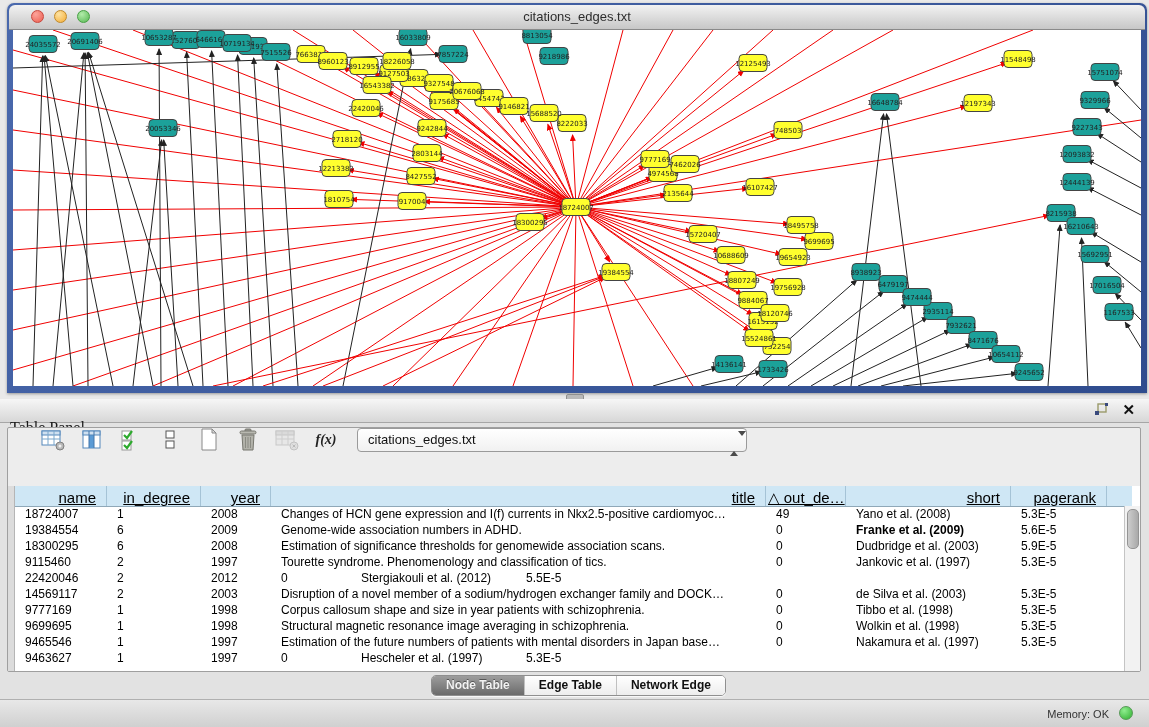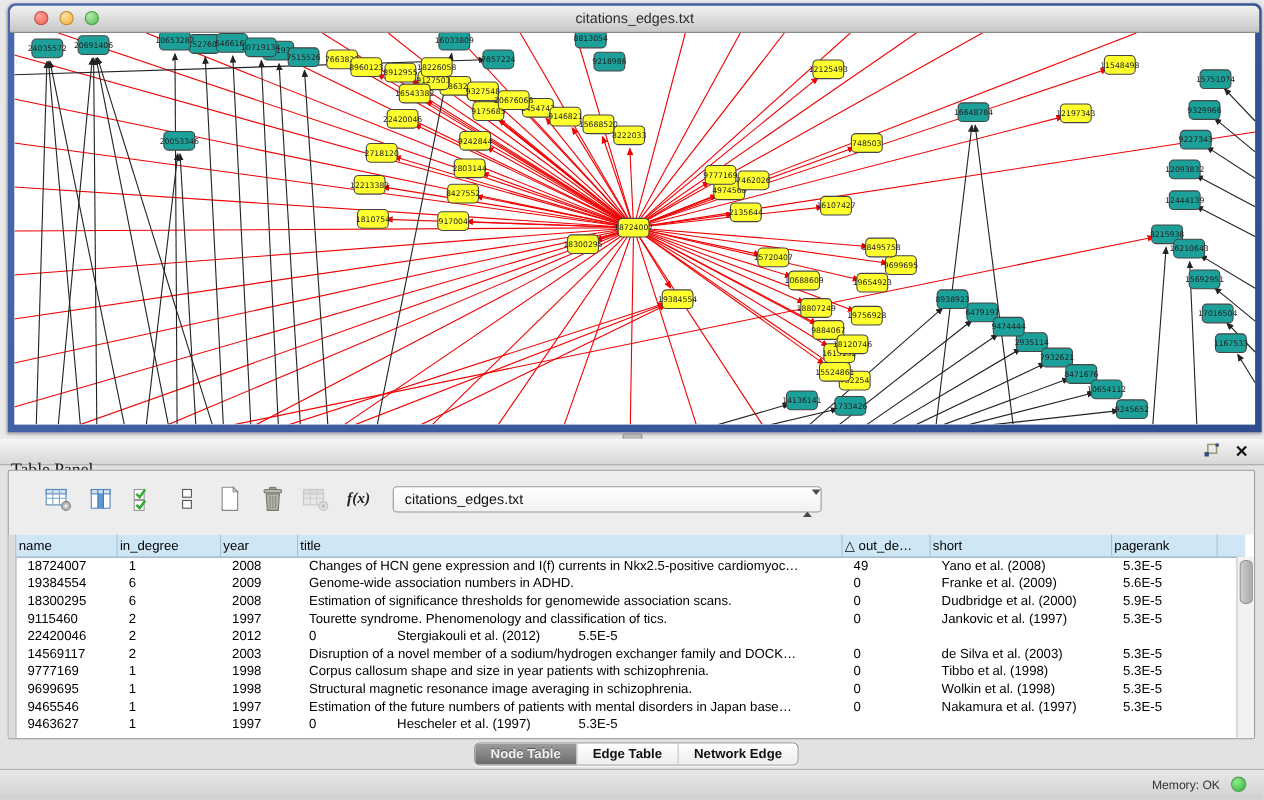--- a/index.html
+++ b/index.html
@@ -26,39 +26,39 @@
   
   .table-panel{position:absolute;left:0;top:399px;width:1149px;height:300px;background:#e2e2e2;}
   .panel-header{position:absolute;left:0;top:0;width:100%;height:23px;
     background:linear-gradient(#f6f6f6,#d7d7d7);border-bottom:1px solid #a6a6a6;}
   .panel-header .ph-title{position:absolute;left:10px;top:20px;font-size:16px;color:#1a1a1a;font-family:Liberation Serif, serif;}
   .float-ic{position:absolute;right:40px;top:4px;width:15px;height:14px;}
   .close-ic{position:absolute;right:14px;top:2px;font-size:15px;font-weight:bold;color:#111;cursor:default;}
   .table-container{position:absolute;left:7px;top:28px;width:1134px;height:245px;
     background:#ededed;border:1px solid #9f9f9f;border-radius:2px;box-sizing:border-box;}
   
-  .toolbar{position:absolute;left:0;top:0;width:100%;height:52px;display:flex;align-items:center;}
+  .toolbar{position:absolute;left:0;top:0;width:100%;height:52px;display:flex;align-items:flex-start;}
   .tb-ic{margin-left:13px;width:26px;height:24px;display:flex;align-items:center;justify-content:center;}
   .tb-ic:first-child{margin-left:32px;}
   .fx{font-style:italic;font-weight:bold;font-size:14px;color:#222;font-family:"Liberation Serif",serif;}
   .combo{position:relative;margin-left:18px;width:390px;height:24px;box-sizing:border-box;
     border:1px solid #9a9a9a;border-radius:4px;background:linear-gradient(#ffffff,#f1f1f1);
     font-size:13px;color:#111;line-height:22px;padding-left:10px;box-shadow:inset 0 1px 0 #fff;}
   .combo .stepper{position:absolute;right:7px;top:4px;width:9px;height:16px;}
   .combo .stepper .up{width:0;height:0;border-left:4px solid transparent;border-right:4px solid transparent;
     border-bottom:5px solid #4a4a4a;margin-bottom:3px;}
   .combo .stepper .down{width:0;height:0;border-left:4px solid transparent;border-right:4px solid transparent;
     border-top:5px solid #4a4a4a;}
   
   .grid{position:absolute;left:0;top:58px;right:0;bottom:0;background:#fff;}
   .gutter{position:absolute;left:0;top:0;width:6px;bottom:0;background:#dcdcdc;border-right:1px solid #b5b5b5;}
   .hdr{position:absolute;left:7px;top:0;height:20px;display:flex;
     background:#cfe7f5;border-bottom:1px solid #8fa8b8;}
-  .hdr .hcell{box-sizing:border-box;border-right:1px solid #a5c3d6;font-size:12px;color:#000;
-    text-align:left;padding:3px 10px 0 2px;overflow:hidden;white-space:nowrap;}
+  .hdr .hcell{box-sizing:border-box;border-right:1px solid #a5c3d6;font-size:15px;color:#000;
+    text-align:right;padding:3px 10px 0 2px;overflow:hidden;white-space:nowrap;text-decoration:underline;}
   .rows{position:absolute;left:7px;top:20px;right:16px;bottom:0;overflow:hidden;}
   .trow{display:flex;height:16px;}
   .tcell{box-sizing:border-box;font-size:12px;color:#000;padding:1px 2px 0 10px;
     overflow:hidden;white-space:nowrap;}
   .vscroll{position:absolute;right:0;top:20px;width:15px;bottom:0;background:#f2f2f2;border-left:1px solid #c4c4c4;}
   .vthumb{position:absolute;left:2px;top:3px;width:10px;height:38px;border-radius:5px;
     background:linear-gradient(90deg,#cdcdcd,#a9a9a9);border:1px solid #949494;}
   
   .tabbar{position:absolute;left:0;top:276px;width:100%;height:20px;}
   .tabgroup{position:absolute;left:431px;top:0;display:flex;border:1px solid #8f8f8f;border-radius:5px;
@@ -494,30 +494,30 @@
               <div class="tcell" style="width: 80px;">49</div>
               <div class="tcell" style="width: 165px;">Yano et al. (2008)</div>
               <div class="tcell" style="width: 96px;">5.3E-5</div>
             </div>
             <div class="trow">
               <div class="tcell" style="width: 92px;">19384554</div>
               <div class="tcell" style="width: 94px;">6</div>
               <div class="tcell" style="width: 70px;">2009</div>
               <div class="tcell" style="width: 495px;">Genome-wide association numbers in ADHD.</div>
               <div class="tcell" style="width: 80px;">0</div>
-              <div class="tcell" style="width: 165px;">Franke et al. (2009)</div>
+              <div class="tcell" style="width: 165px; font-weight: bold;">Franke et al. (2009)</div>
               <div class="tcell" style="width: 96px;">5.6E-5</div>
             </div>
             <div class="trow">
               <div class="tcell" style="width: 92px;">18300295</div>
               <div class="tcell" style="width: 94px;">6</div>
               <div class="tcell" style="width: 70px;">2008</div>
               <div class="tcell" style="width: 495px;">Estimation of significance thresholds for genomewide association scans.</div>
               <div class="tcell" style="width: 80px;">0</div>
-              <div class="tcell" style="width: 165px;">Dudbridge et al. (2000)</div>
+              <div class="tcell" style="width: 165px;">Dudbridge et al. (2003)</div>
               <div class="tcell" style="width: 96px;">5.9E-5</div>
             </div>
             <div class="trow">
               <div class="tcell" style="width: 92px;">9115460</div>
               <div class="tcell" style="width: 94px;">2</div>
               <div class="tcell" style="width: 70px;">1997</div>
               <div class="tcell" style="width: 495px;">Tourette syndrome. Phenomenology and classification of tics.</div>
               <div class="tcell" style="width: 80px;">0</div>
               <div class="tcell" style="width: 165px;">Jankovic et al. (1997)</div>
               <div class="tcell" style="width: 96px;">5.3E-5</div>

